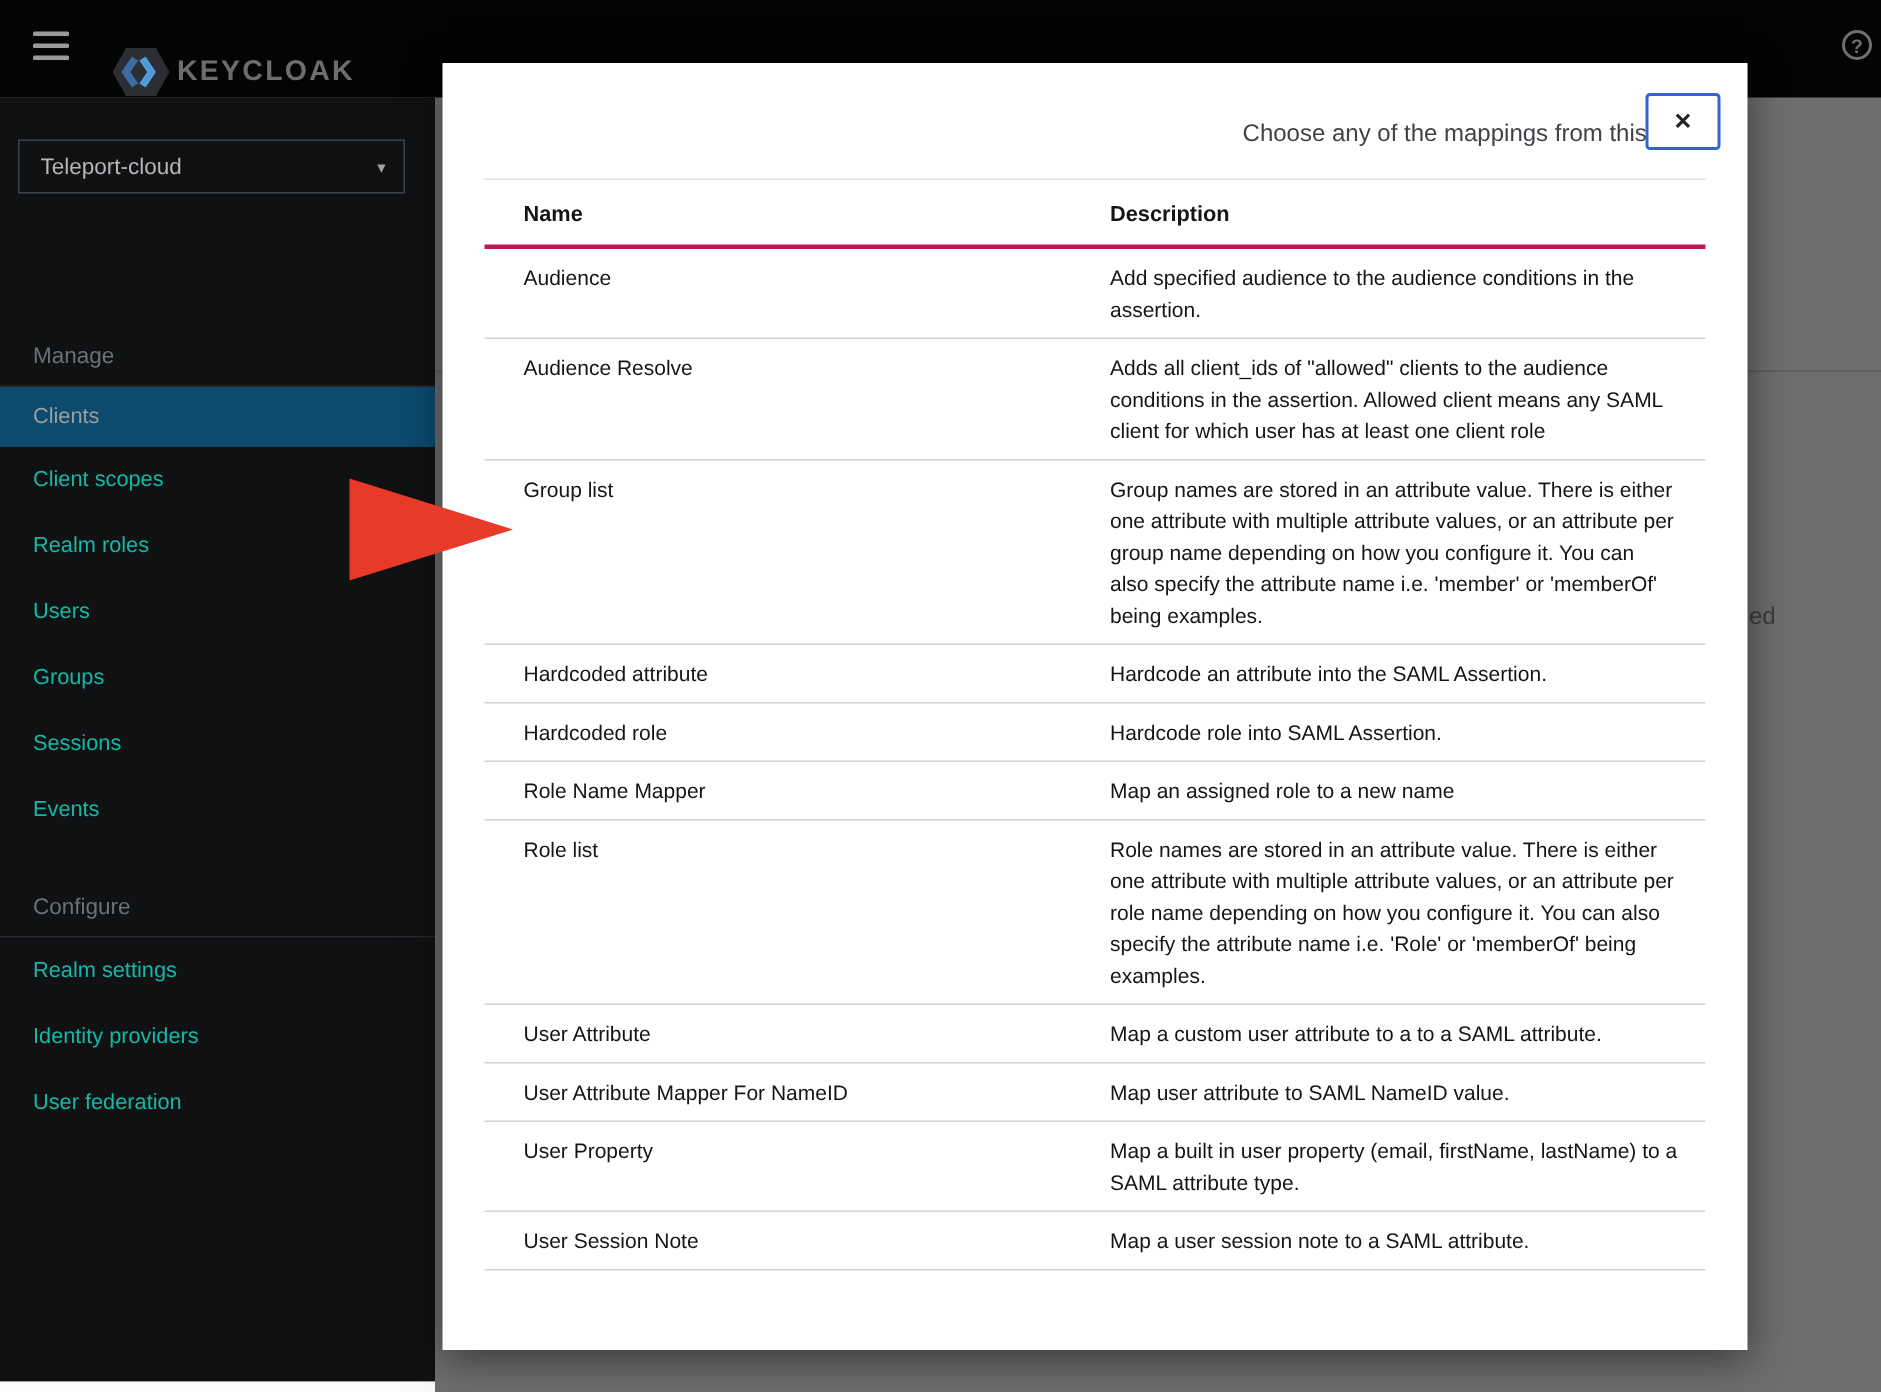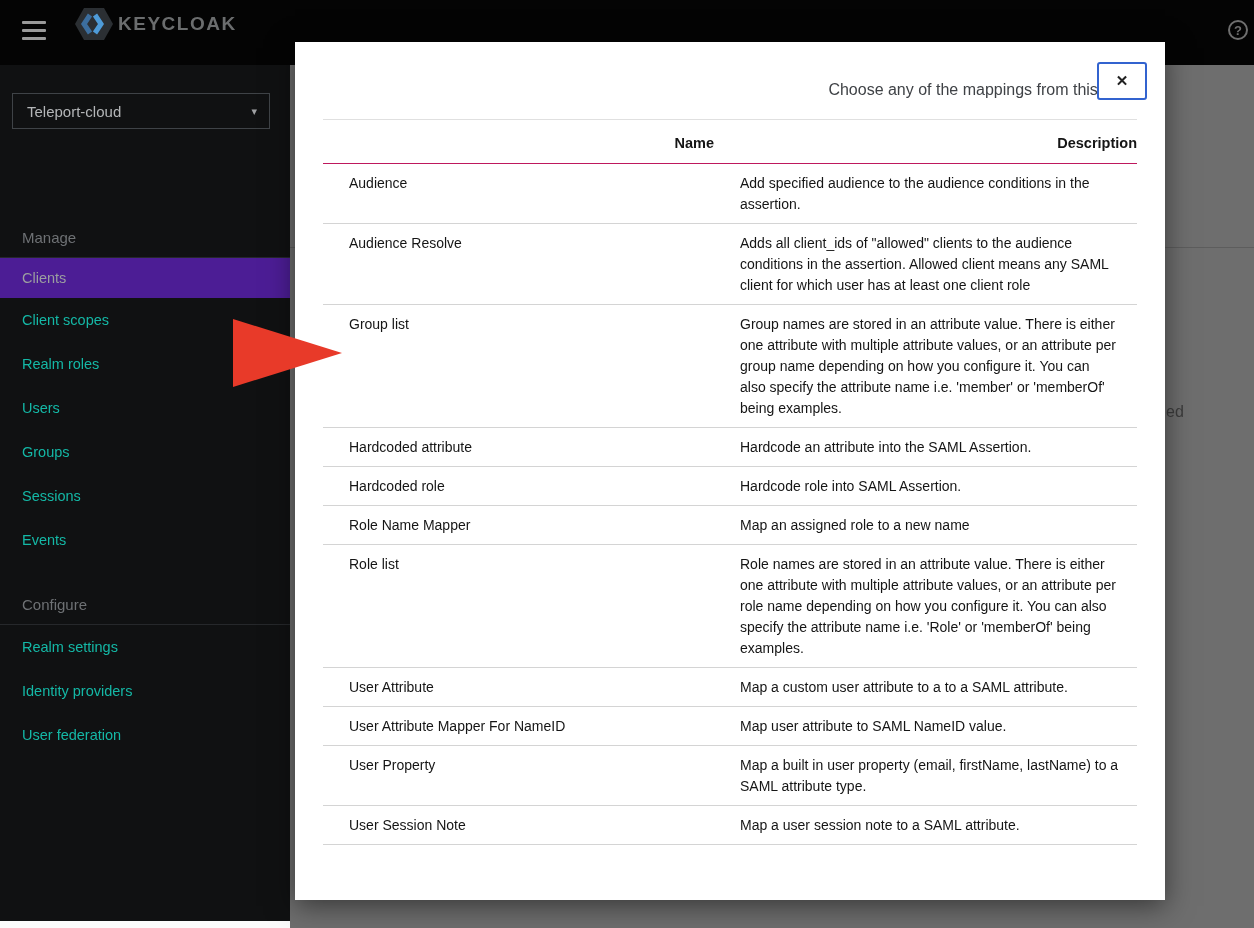--- a/index.html
+++ b/index.html
@@ -3,55 +3,55 @@
 <meta charset="utf-8">
 <style>
   * { margin:0; padding:0; box-sizing:border-box; }
   html,body { width:1254px; height:928px; overflow:hidden; background:#6e6e6e;
               font-family:"Liberation Sans","DejaVu Sans",sans-serif; }
 
   
   .masthead { position:absolute; left:0; top:0; width:1254px; height:65px; background:#040404; z-index:3; }
   .hamburger { position:absolute; left:22px; top:21px; width:24px; height:21px; cursor:pointer; }
   .hamburger span { display:block; height:3px; background:#9a9a9a; margin-bottom:5px; border-radius:1px; }
-  .logo { position:absolute; left:74px; top:6px; display:flex; align-items:center; }
+  .logo { position:absolute; left:74px; top:30px; display:flex; align-items:center; }
   .logo-text { color:#6b6d6e; font-size:19px; font-weight:bold; letter-spacing:1.5px; margin-left:4px; }
   .help-btn { position:absolute; right:6px; top:20px; width:20px; height:20px; border:2px solid #6f6f6f;
               border-radius:50%; color:#6f6f6f; font-size:13px; font-weight:bold; text-align:center;
               line-height:17px; cursor:pointer; }
 
   
   .sidebar { position:absolute; left:0; top:65px; width:290px; height:856px; background:#101112; z-index:2; }
   .bottom-strip { position:absolute; left:0; top:921px; width:290px; height:7px; background:#fbfbfb; z-index:2; }
   .realm-box { position:absolute; left:12px; top:28px; width:258px; height:36px; border:1px solid #3f4347;
                border-radius:0; display:flex; align-items:center; justify-content:space-between;
                padding:0 12px 0 14px; cursor:pointer; }
   .realm-value { color:#b4b6b8; font-size:15px; }
   .realm-caret { color:#9fa1a3; font-size:11px; }
   .nav-section-label { color:#6e7174; font-size:15px; padding-left:22px; height:20px; line-height:20px; }
   .nav-divider { border:none; border-top:1px solid #26282b; margin:9px 0 0 0; }
   .nav-item { height:44px; line-height:44px; padding-left:22px; color:#14b8a6; font-size:14.5px; cursor:pointer; }
-  .nav-item.active { background:#4c1d95; color:#9b9ea0; height:40px; line-height:40px; }
+  .nav-item.active { background:#0c4a6e; color:#9b9ea0; height:40px; line-height:40px; }
   .content-divider { position:absolute; left:290px; top:247px; width:964px; height:1px; background:#5d5d5d; z-index:1; }
   .bg-fragment { position:absolute; left:1166px; top:403px; color:#3c3c3c; font-size:16px; z-index:1; }
 
   
   .modal { position:absolute; left:295px; top:42px; width:870px; height:858px; background:#ffffff; z-index:4;
            box-shadow:0 6px 26px rgba(0,0,0,0.5); overflow:hidden; }
   .modal-inner { padding:23px 28px 0 28px; }
   .modal-title { font-size:25px; font-weight:600; color:#1a1a1a; letter-spacing:.2px; }
   .modal-subtitle { margin-top:16px; font-size:16px; color:#3f4246;text-align:right; }
   .modal-head-divider { border:none; border-top:1px solid #e0e0e0; margin:20px 0 0 0; }
   .close-btn { position:absolute; right:18px; top:20px; width:50px; height:38px; background:#fff;
                border:2px solid #3263cf; border-radius:3px; font-size:15px; font-weight:bold; color:#222;
                cursor:pointer; font-family:"Liberation Sans",sans-serif; }
 
   table.mapper-table { width:100%; border-collapse:collapse; table-layout:fixed; }
-  .mapper-table th { text-align:right; font-size:14.5px; font-weight:bold; color:#151515;
-                     padding:15px 0 12px 26px; border-bottom:1px solid #be185d; }
+  .mapper-table th { text-align:left; font-size:14.5px; font-weight:bold; color:#151515;
+                     padding:15px 0 12px 26px; border-bottom:3px solid #be185d; }
   .mapper-table col.c1 { width:391px; }
   .mapper-table td { vertical-align:top; font-size:14px; color:#151515; line-height:21px;
                      padding:9px 0 8px 26px; border-bottom:1px solid #d4d4d4; }
   .mapper-table td.desc { padding-right:18px; }
   .mapper-table tr.data-row { cursor:pointer; }
 
   
   .annot-arrow { position:absolute; left:233px; top:319px; width:0; height:0; z-index:5;
                  border-top:34px solid transparent; border-bottom:34px solid transparent;
                  border-left:109px solid #e83a29; }

